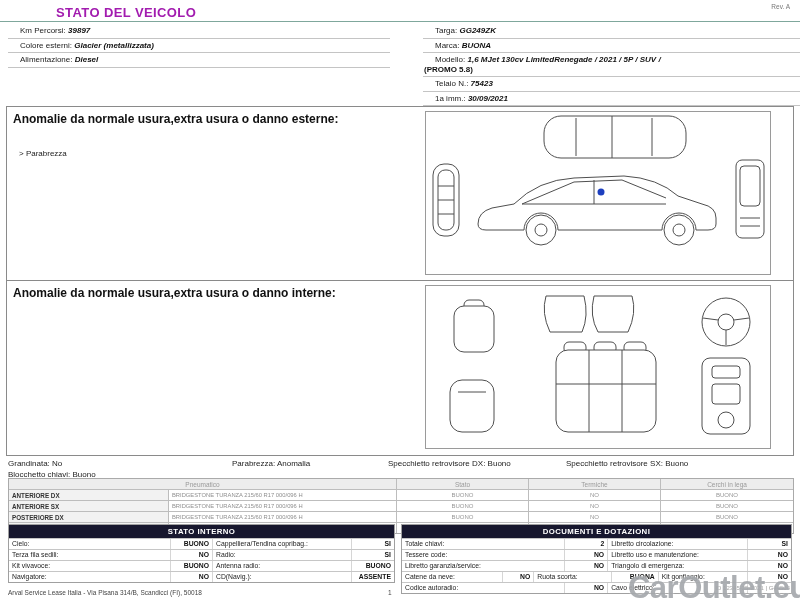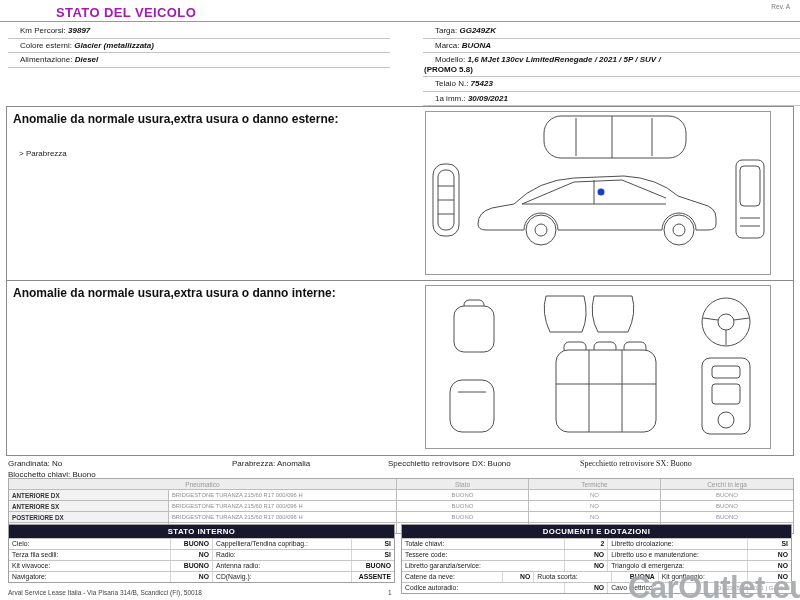--- a/index.html
+++ b/index.html
@@ -25,21 +25,21 @@
   .anom-half { position:relative; height:174px; }
   .anom-half.top { border-bottom:1px solid #8a8a8a; }
   .anom-title { position:absolute; top:5px; left:6px; font-size:12px; font-weight:bold; color:#111; }
   .anom-item { position:absolute; top:42px; left:12px; font-size:8px; color:#222; }
   .diagram { position:absolute; top:4px; left:418px; width:346px; height:164px; border:1px solid #9a9a9a; background:#fff; }
   .diagram svg { width:100%; height:100%; }
 
   
   .summary { position:absolute; top:459px; left:0; width:708px; height:21px; font-size:8px; }
   .sitem { position:absolute; white-space:nowrap; color:#222; }
-  .s0 { left:8px; top:0; } .s1 { left:232px; top:0; } .s2 { left:388px; top:0; } .s3 { left:580px; top:0;font-family:Liberation Serif, serif; }
+  .s0 { left:8px; top:0; } .s1 { left:232px; top:0; } .s2 { left:388px; top:0; } .s3 { left:566px; top:0; }
   .s4 { left:8px; top:11px; }
 
   
   .tyres { position:absolute; top:478px; left:8px; width:786px; border:1px solid #aaa; font-size:6.5px; }
   .thead, .trow { display:flex; }
   .thead > div, .trow > div { border-right:1px solid #bdbdbd; border-bottom:1px solid #bdbdbd; }
   .thead > div:last-child, .trow > div:last-child { border-right:none; }
   .trow:last-child > div { border-bottom:none; }
   .thead { background:#ededed; color:#9a9a9a; }
   .th-pneu { width:388px; text-align:center; padding:1.5px 0; }

